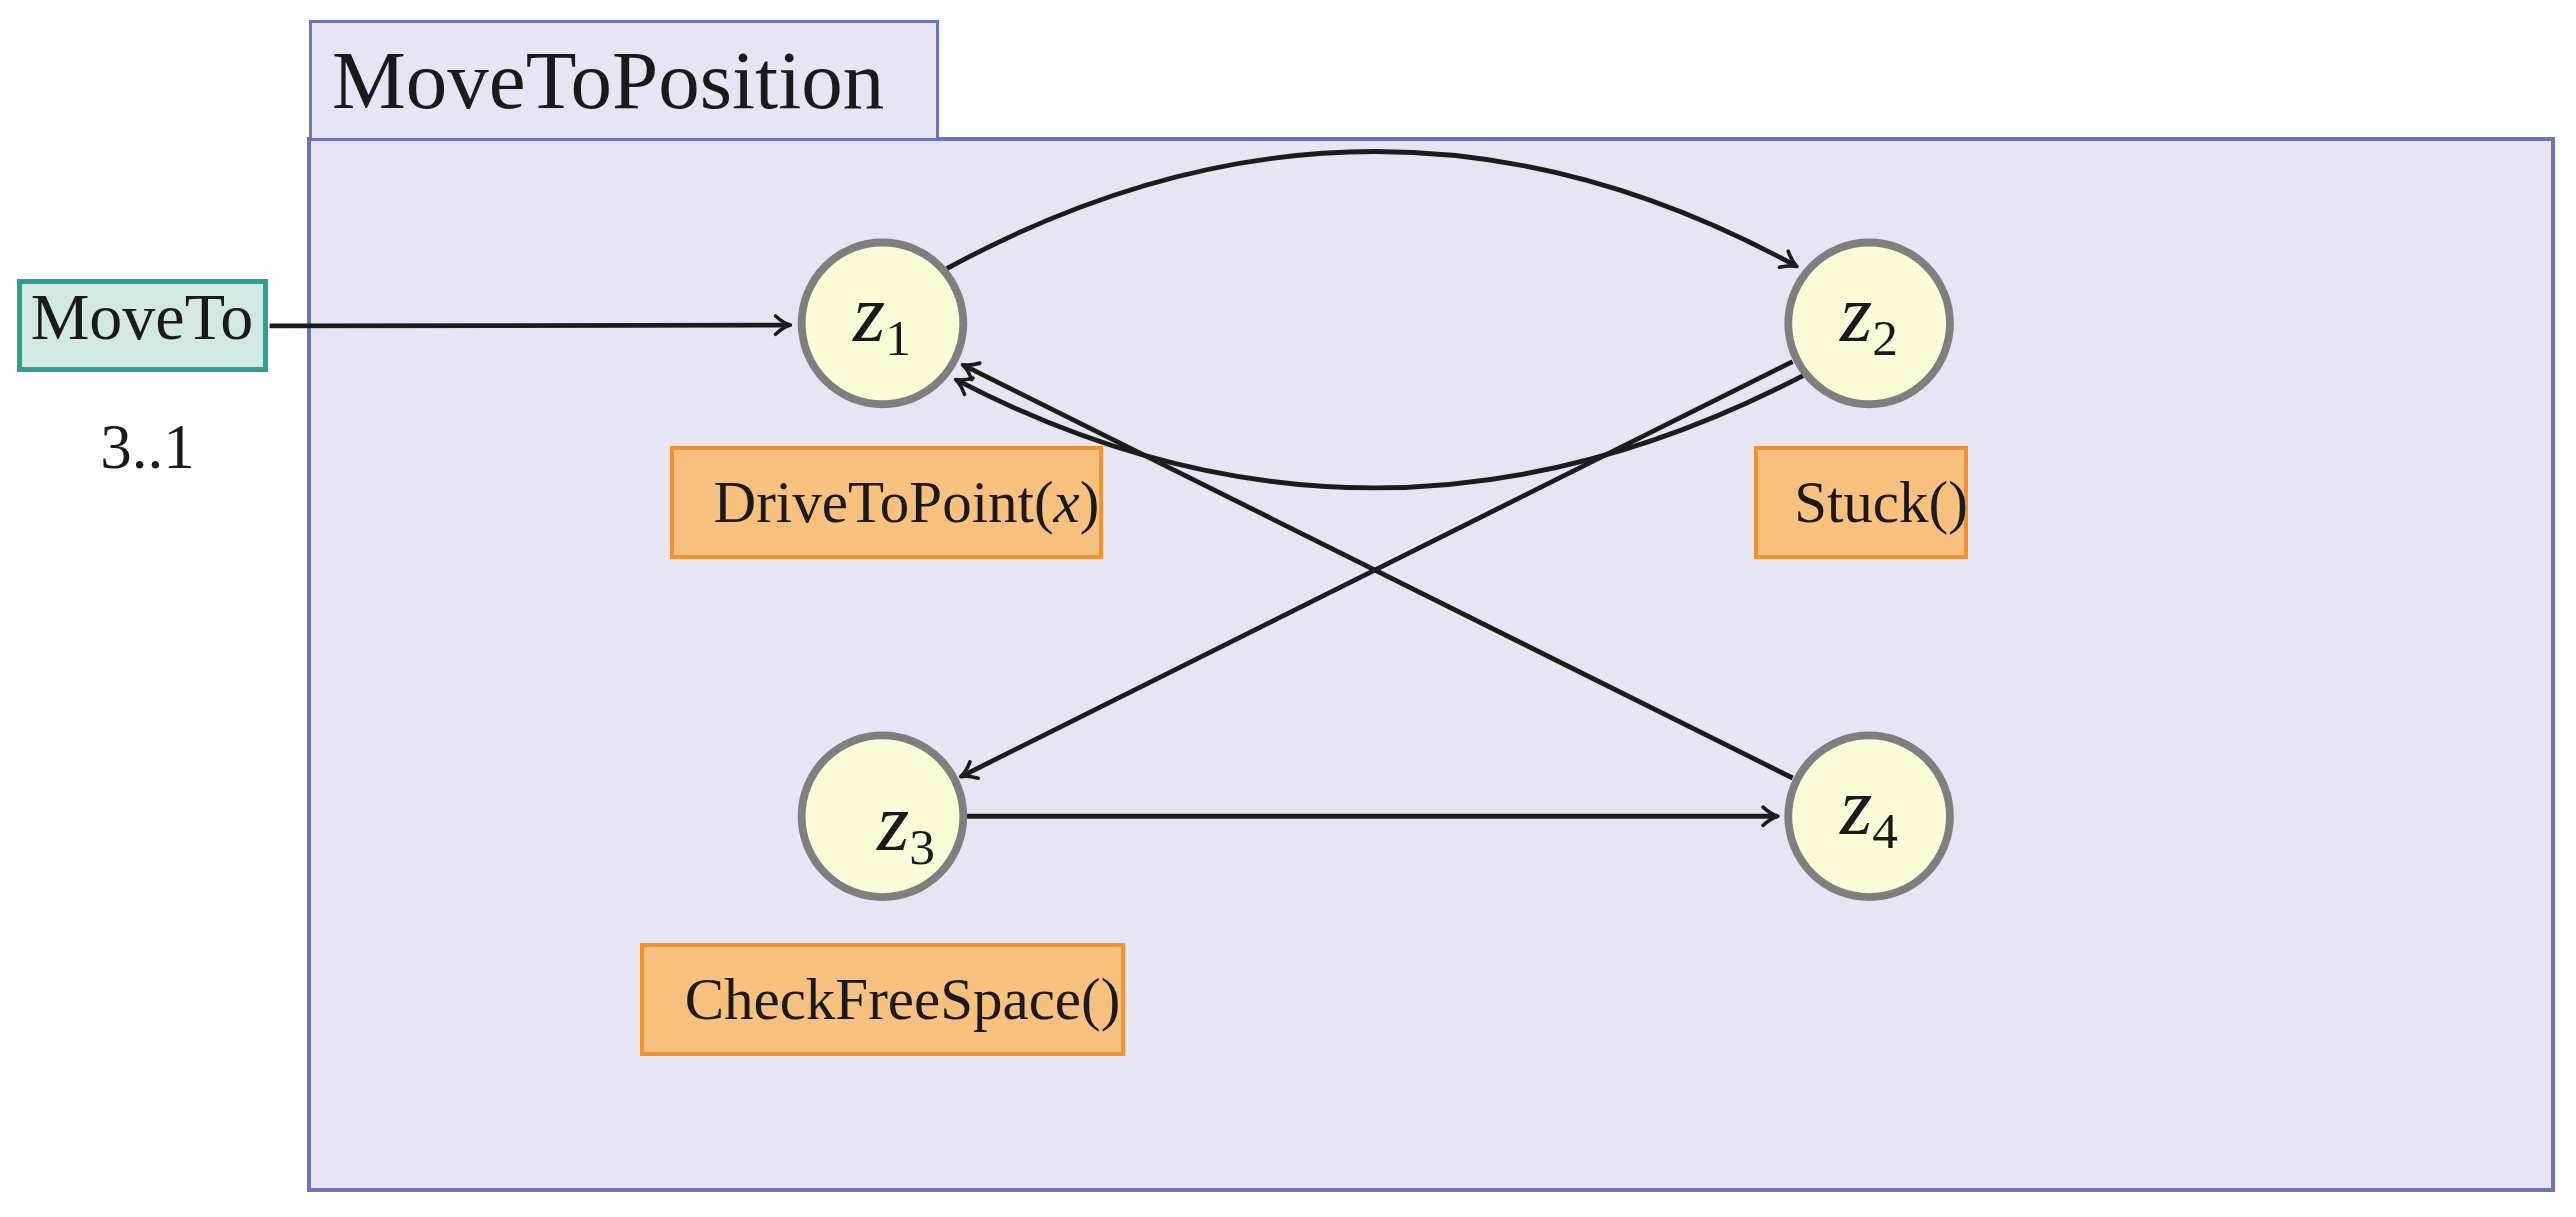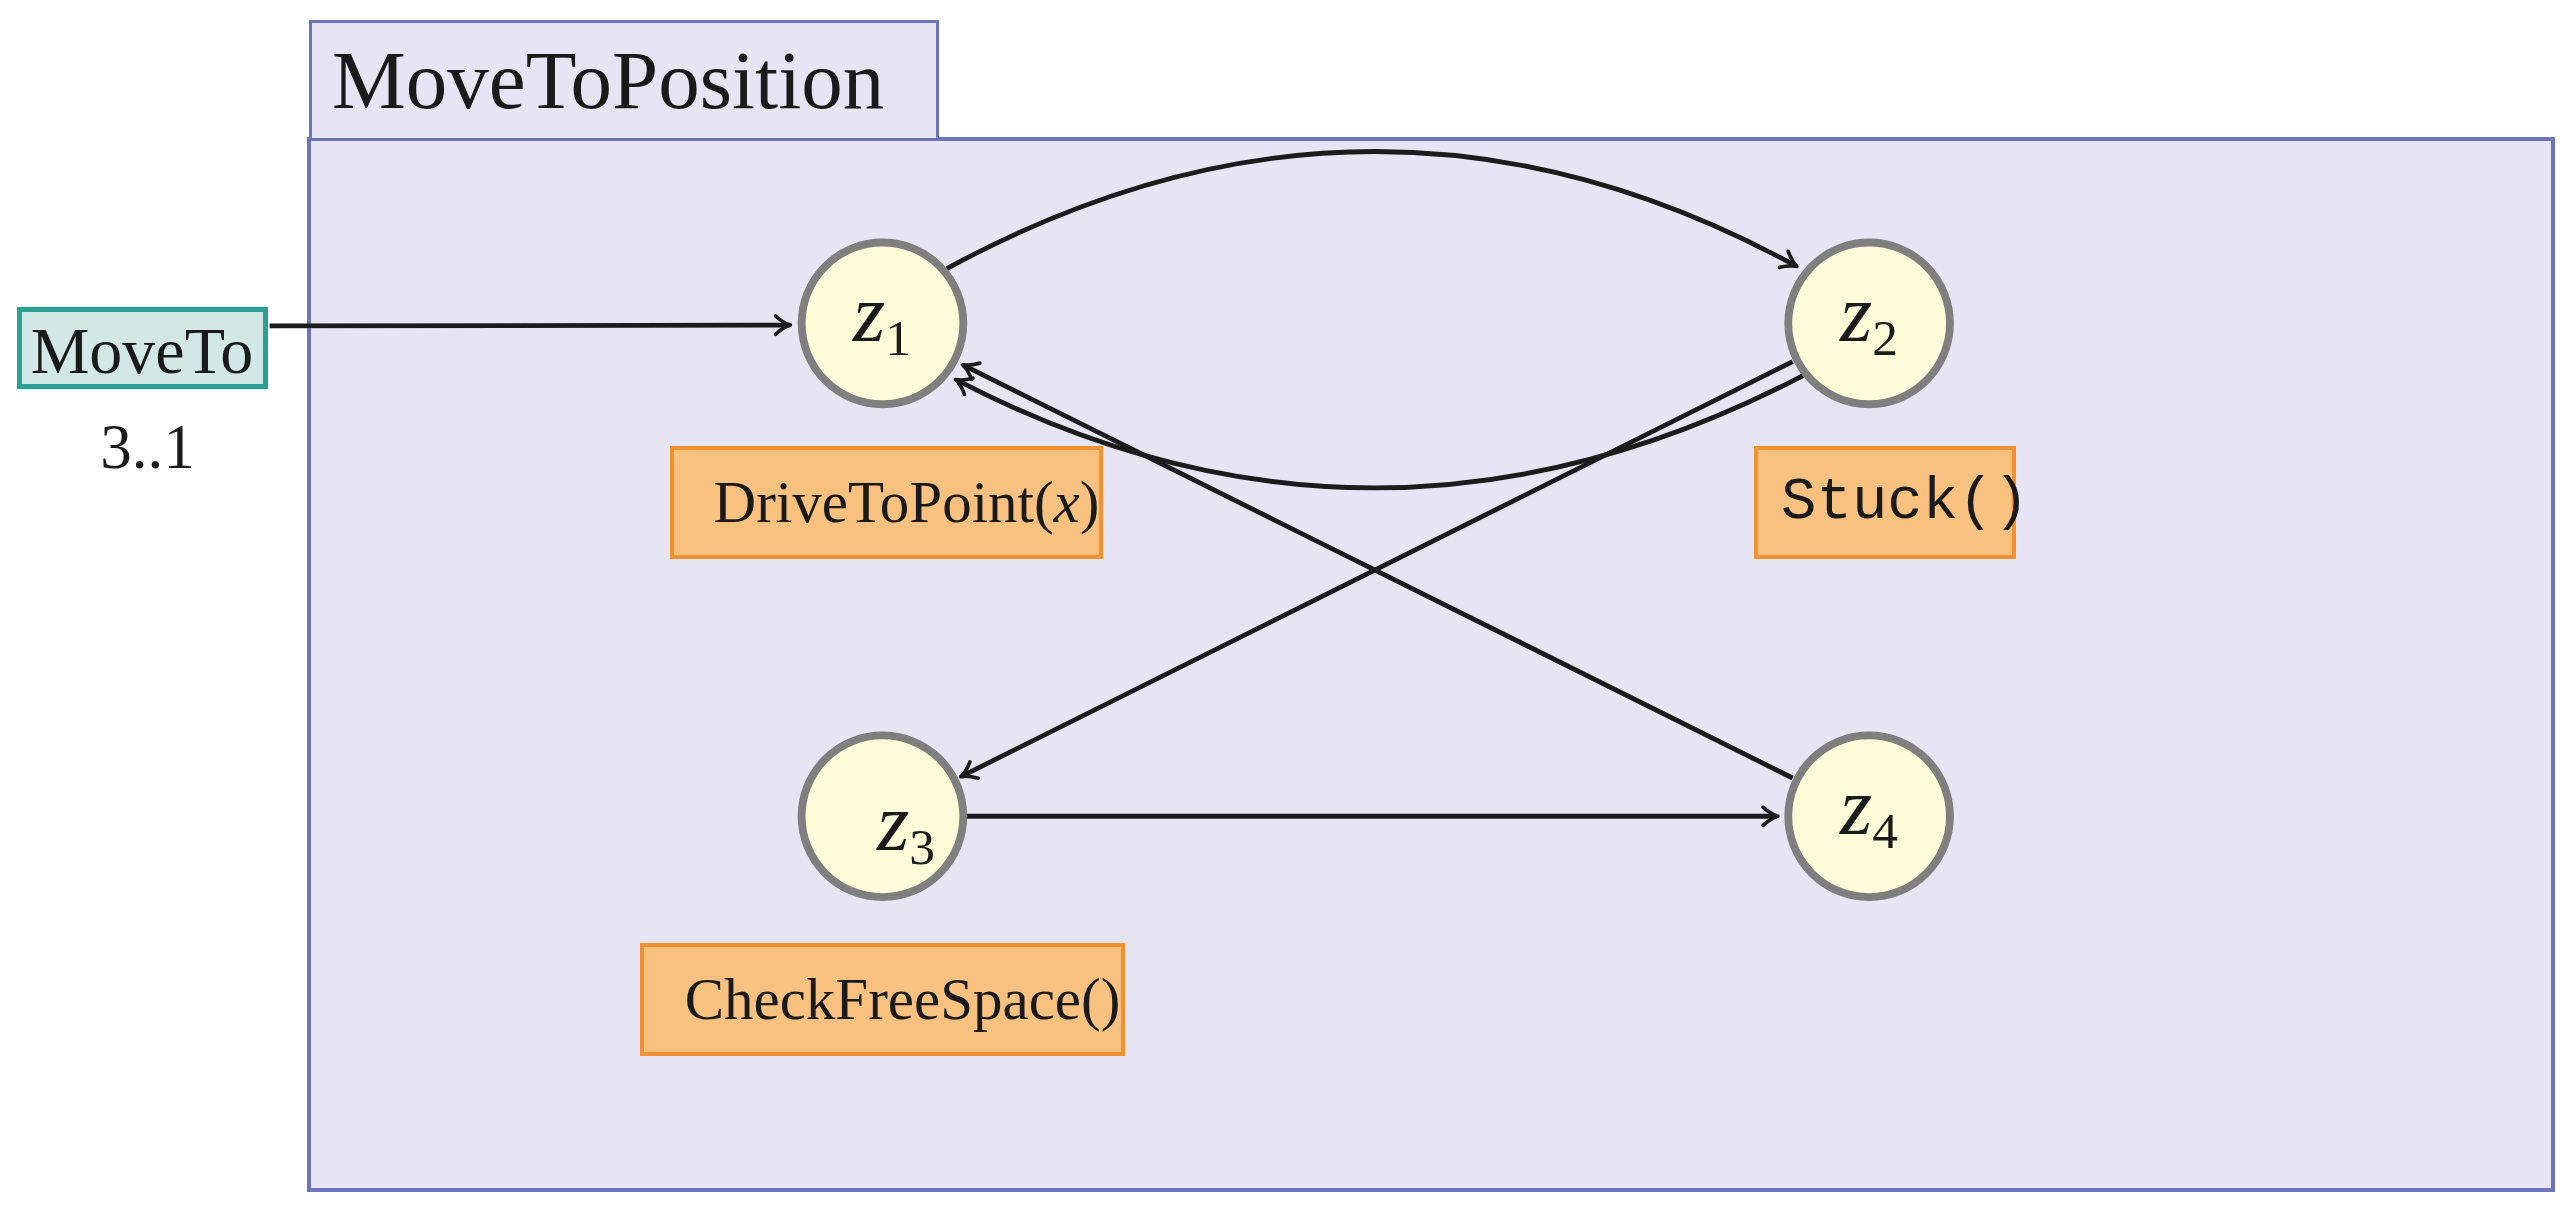--- a/index.html
+++ b/index.html
@@ -35,46 +35,45 @@
   }
 
   
   #edge-layer {
     position: absolute; left: 0; top: 0; width: 2576px; height: 1217px;
     z-index: 2; pointer-events: none;
   }
 
   
   #input-box {
-    left: 16.5px; top: 279px; width: 251px; height: 82px;
+    left: 16.5px; top: 279px; width: 251px; height: 93px;
     background: #d2e8e4;
     border: 5.2px solid #2ba196;
-    display: flex; align-items: flex-end; justify-content: center;
+    display: flex; align-items: flex-start; justify-content: center;
     font-size: 66px; line-height: 1;
     z-index: 3;
-    margin-top: 28px;
   }
   #multiplicity-label {
     left: 52px; top: 416px; width: 191px;
     text-align: center; font-size: 63px; line-height: 1;
     z-index: 3;
   }
 
   
   .event-box {
     background: #f9c17f;
     border: 4.3px solid #f2912f;
     display: flex; align-items: center; justify-content: center;
     font-size: 59px; line-height: 1; white-space: nowrap;
     z-index: 3;
     padding-left: 40px;
   }
   .event-box .arg { font-style: italic; }
   #event-z1 { left: 670px;  top: 446px;  width: 433px; height: 113px; }
-  #event-z2 { left: 1754px; top: 446px;  width: 262px; height: 113px; font-family: Liberation Mono, monospace; }
+  #event-z2 { left: 1754px; top: 446px;  width: 214px; height: 113px; }
   #event-z3 { left: 640px;  top: 943px; width: 485px; height: 113px; }
   #event-z4 { left: 1604px; top: 943px; width: 530px; height: 113px; }
 
   
   .state-label {
     position: absolute;
     transform: translate(-50%, -56%);
     font-size: 83px; line-height: 1; white-space: nowrap;
     z-index: 3;
   }

